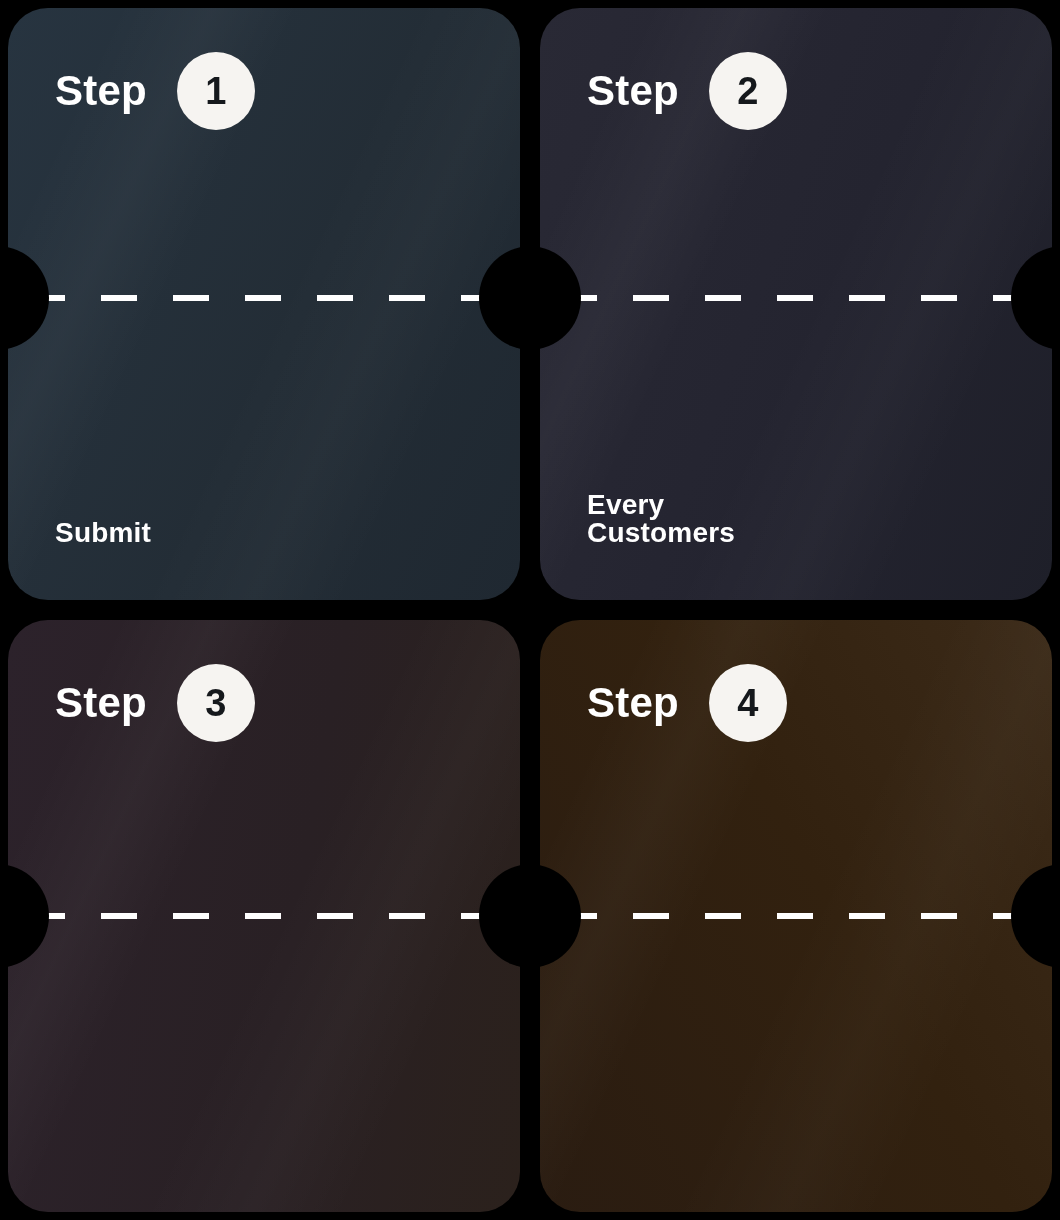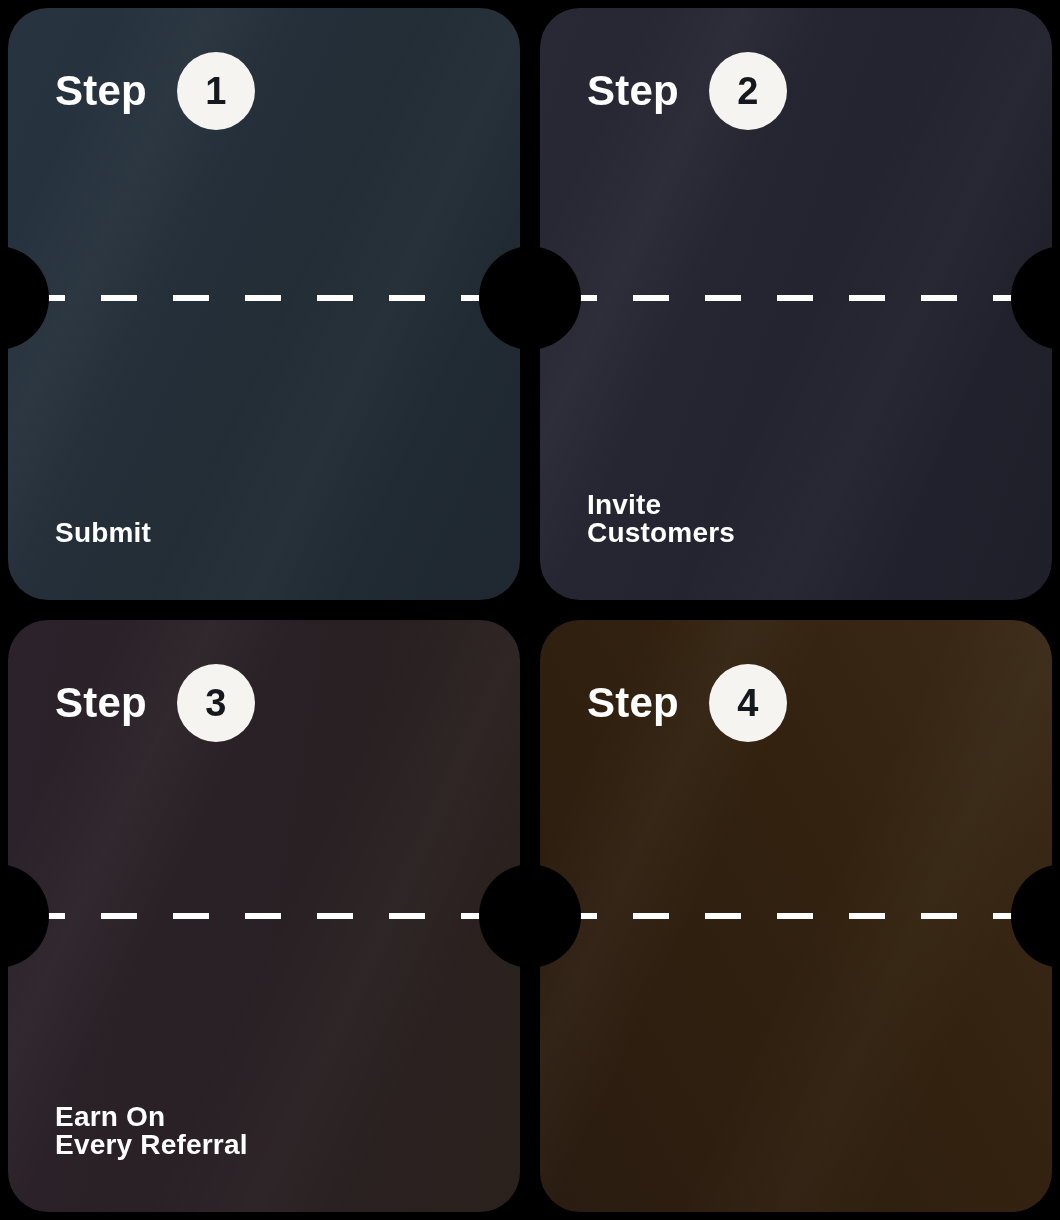--- a/index.html
+++ b/index.html
@@ -132,37 +132,33 @@
 
   <div class="ticket row-1" style="background: linear-gradient(110deg, rgb(41, 41, 53) 0%, rgb(36, 36, 48) 55%, rgb(30, 31, 41) 100%);">
     <div class="step-row">
       <span class="step-label" style="color: rgb(255, 255, 255);">Step</span>
       <span class="badge" style="background: rgb(246, 244, 241); color: rgb(21, 24, 28);">2</span>
     </div>
     <div class="dash-line" style="color: rgb(255, 255, 255);"></div>
     <div class="notch left"></div>
     <div class="notch right"></div>
     <div class="card-title" style="color: rgb(255, 255, 255);">
-      <span>Invite</span>
+      <span>Every</span>
       <span>Customers</span>
     </div>
   </div>
 
   <div class="ticket row-2" style="background: linear-gradient(100deg, rgb(44, 34, 43) 0%, rgb(41, 32, 36) 55%, rgb(43, 33, 28) 100%);">
     <div class="step-row">
       <span class="step-label" style="color: rgb(255, 255, 255);">Step</span>
       <span class="badge" style="background: rgb(246, 244, 241); color: rgb(21, 24, 28);">3</span>
     </div>
     <div class="dash-line" style="color: rgb(255, 255, 255);"></div>
     <div class="notch left"></div>
     <div class="notch right"></div>
-    <div class="card-title" style="color: rgb(255, 255, 255);">
-      <span>Earn On</span>
-      <span>Every Referral</span>
-    </div>
   </div>
 
   <div class="ticket row-2" style="background: linear-gradient(60deg, rgb(42, 28, 17) 0%, rgb(50, 33, 15) 55%, rgb(59, 42, 24) 100%);">
     <div class="step-row">
       <span class="step-label" style="color: rgb(255, 255, 255);">Step</span>
       <span class="badge" style="background: rgb(246, 244, 241); color: rgb(21, 24, 28);">4</span>
     </div>
     <div class="dash-line" style="color: rgb(255, 255, 255);"></div>
     <div class="notch left"></div>
     <div class="notch right"></div>

